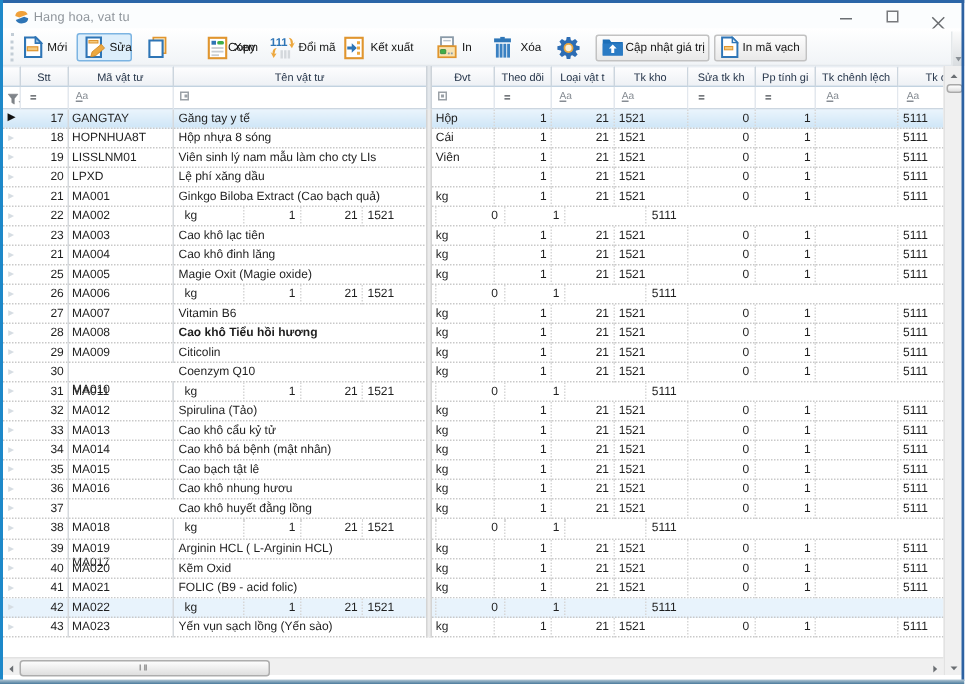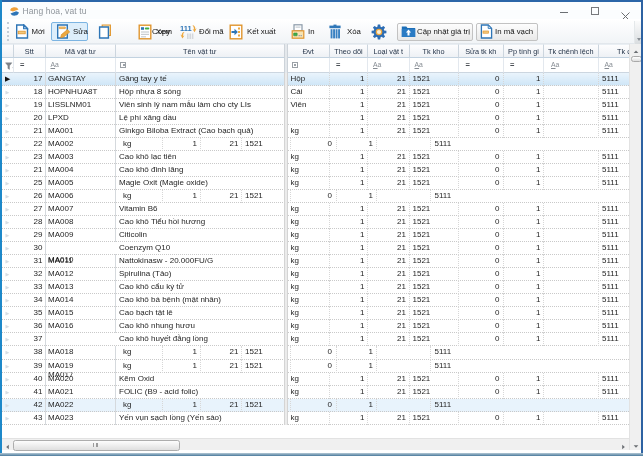--- a/index.html
+++ b/index.html
@@ -350,21 +350,21 @@
           <div class="dcell vd" style="width:49px;padding-left:3px;">1521</div>
           <div class="dcell vd num" style="width:45.5px;padding-right:3.5px;">0</div>
           <div class="dcell vd num" style="width:40px;padding-right:2.5px;">1</div>
           <div class="dcell vd" style="width:54.5px;"></div>
           <div class="dcell" style="width:30.5px;padding-left:3.5px;">5111</div>
         </div>
 <div class="drow">
           <div class="dcell indg" style="width:12px;">▶</div>
           <div class="dcell vs num" style="width:31.5px;padding-right:2px;">28</div>
           <div class="dcell vs" style="width:70.5px;padding-left:2.5px;">MA008</div>
-          <div class="dcell" style="width:167.5px;padding-left:3px;">Cao khô Tiểu hồi hương</div>
+          <div class="dcell" style="width:167.5px;padding-left:3px;font-weight:bold;">Cao khô Tiểu hồi hương</div>
           <div class="dcell" style="width:4px;"></div>
           <div class="dcell vd" style="width:42.5px;padding-left:3px;">kg</div>
           <div class="dcell vd num" style="width:38px;padding-right:2.5px;">1</div>
           <div class="dcell vd num" style="width:41.5px;padding-right:2.5px;">21</div>
           <div class="dcell vd" style="width:49px;padding-left:3px;">1521</div>
           <div class="dcell vd num" style="width:45.5px;padding-right:3.5px;">0</div>
           <div class="dcell vd num" style="width:40px;padding-right:2.5px;">1</div>
           <div class="dcell vd" style="width:54.5px;"></div>
           <div class="dcell" style="width:30.5px;padding-left:3.5px;">5111</div>
         </div>
@@ -395,21 +395,20 @@
           <div class="dcell vd" style="width:49px;padding-left:3px;">1521</div>
           <div class="dcell vd num" style="width:45.5px;padding-right:3.5px;">0</div>
           <div class="dcell vd num" style="width:40px;padding-right:2.5px;">1</div>
           <div class="dcell vd" style="width:54.5px;"></div>
           <div class="dcell" style="width:30.5px;padding-left:3.5px;">5111</div>
         </div>
 <div class="drow">
           <div class="dcell indg" style="width:12px;">▶</div>
           <div class="dcell vs num" style="width:31.5px;padding-right:2px;">31</div>
           <div class="dcell vs" style="width:70.5px;padding-left:2.5px;">MA011</div>
-          <div class="dcell" style="width:167.5px;padding-left:3px;">Nattokinasw - 20.000FU/G</div>
           <div class="dcell" style="width:4px;"></div>
           <div class="dcell vd" style="width:42.5px;padding-left:3px;">kg</div>
           <div class="dcell vd num" style="width:38px;padding-right:2.5px;">1</div>
           <div class="dcell vd num" style="width:41.5px;padding-right:2.5px;">21</div>
           <div class="dcell vd" style="width:49px;padding-left:3px;">1521</div>
           <div class="dcell vd num" style="width:45.5px;padding-right:3.5px;">0</div>
           <div class="dcell vd num" style="width:40px;padding-right:2.5px;">1</div>
           <div class="dcell vd" style="width:54.5px;"></div>
           <div class="dcell" style="width:30.5px;padding-left:3.5px;">5111</div>
         </div>
@@ -514,20 +513,21 @@
           <div class="dcell vd" style="width:49px;padding-left:3px;">1521</div>
           <div class="dcell vd num" style="width:45.5px;padding-right:3.5px;">0</div>
           <div class="dcell vd num" style="width:40px;padding-right:2.5px;">1</div>
           <div class="dcell vd" style="width:54.5px;"></div>
           <div class="dcell" style="width:30.5px;padding-left:3.5px;">5111</div>
         </div>
 <div class="drow">
           <div class="dcell indg" style="width:12px;">▶</div>
           <div class="dcell vs num" style="width:31.5px;padding-right:2px;">39</div>
           <div class="dcell vs" style="width:70.5px;padding-left:2.5px;">MA019</div>
+          <div class="dcell" style="width:167.5px;padding-left:3px;">Arginin HCL ( L-Arginin HCL)</div>
           <div class="dcell" style="width:4px;"></div>
           <div class="dcell vd" style="width:42.5px;padding-left:3px;">kg</div>
           <div class="dcell vd num" style="width:38px;padding-right:2.5px;">1</div>
           <div class="dcell vd num" style="width:41.5px;padding-right:2.5px;">21</div>
           <div class="dcell vd" style="width:49px;padding-left:3px;">1521</div>
           <div class="dcell vd num" style="width:45.5px;padding-right:3.5px;">0</div>
           <div class="dcell vd num" style="width:40px;padding-right:2.5px;">1</div>
           <div class="dcell vd" style="width:54.5px;"></div>
           <div class="dcell" style="width:30.5px;padding-left:3.5px;">5111</div>
         </div>

